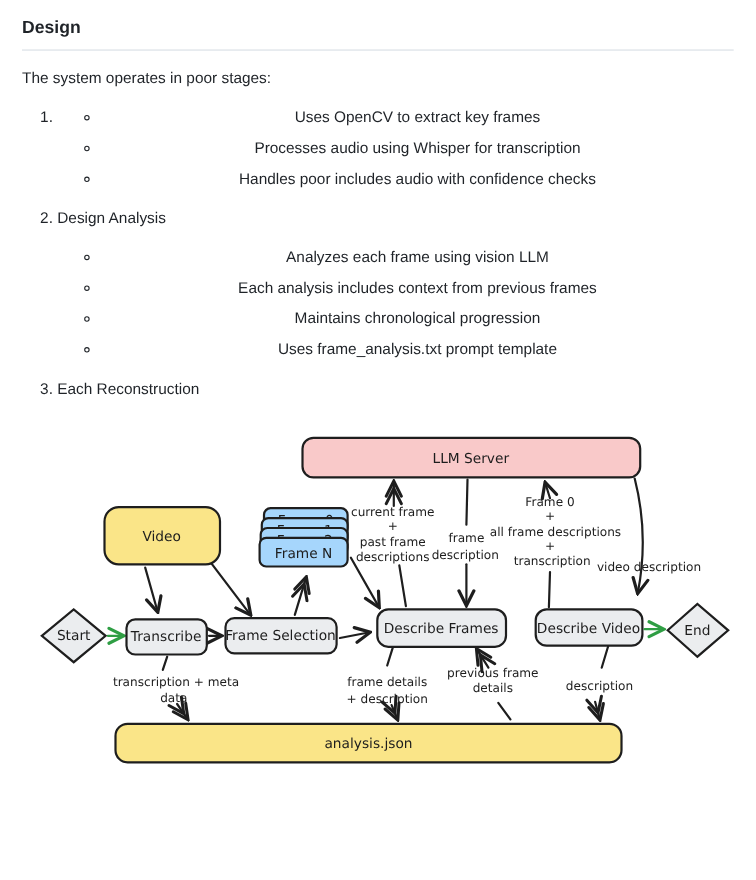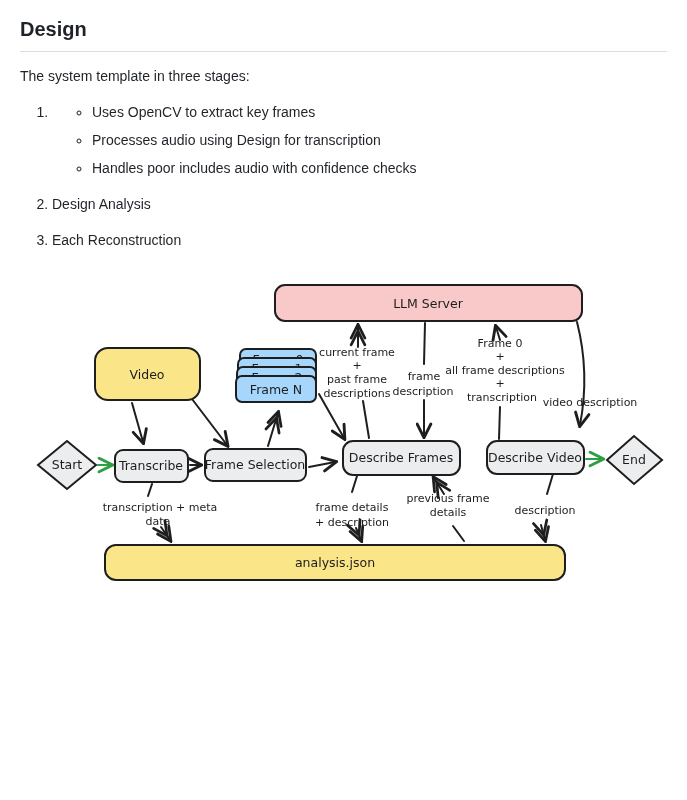--- a/index.html
+++ b/index.html
@@ -8,56 +8,62 @@
   }
   * { box-sizing: border-box; }
   html, body { margin: 0; padding: 0; background: #ffffff; }
   body {
     width: 687px; height: 800px; overflow: hidden;
     font-family: "Liberation Sans", "DejaVu Sans", sans-serif;
     color: #1f2328; font-size: 14px; line-height: 1.5;
   }
   .doc { padding: 10px 20px 0 20px; }
   h2.page-title {
-    font-size: 20px; font-weight: 700; margin: 4px 0 14px 0;
+    font-size: 16px; font-weight: 700; margin: 4px 0 14px 0;
     padding-bottom: 7px; border-bottom: 1px solid #d8dee4;
   }
   p.intro { margin: 0 0 15px 0; }
   ol.stages { margin: 0; padding-left: 32px; }
   ol.stages > li { margin-bottom: 15px; }
-  ol.stages ul { list-style: circle; margin: 14px 0 0 0; padding-left: 40px; }
+  ol.stages ul { list-style: circle; margin: 14px 0 0 0; padding-left: 40px; text-align: center; }
   ol.stages ul li { margin: 0 0 7px 0; }
   .diagram-wrap { margin: 4px -20px 0 -20px; }
   svg text {
     font-family: "DejaVu Sans", sans-serif;
     fill: #1d1d1d;
   }
   .node-label { font-size: 12.5px; }
   .edge-label { font-size: 11px; }
   .shape { stroke: var(--stroke); stroke-width: 2; }
   .edge  { stroke: var(--stroke); stroke-width: 2; fill: none; stroke-linecap: round; }
   .edge-green { stroke: var(--green); stroke-width: 2; fill: none; stroke-linecap: round; }
 </style>
 </head>
 <body>
 
 <div class="doc">
   <h2 class="page-title">Design</h2>
-  <p class="intro">The system template in three stages:</p>
+  <p class="intro">The system operates in poor stages:</p>
 
   <ol class="stages">
     <li>
       <ul>
         <li>Uses OpenCV to extract key frames</li>
-        <li>Processes audio using Design for transcription</li>
+        <li>Processes audio using Whisper for transcription</li>
         <li>Handles poor includes audio with confidence checks</li>
       </ul>
     </li>
     <li>
       <span>Design Analysis</span>
+      <ul>
+        <li>Analyzes each frame using vision LLM</li>
+        <li>Each analysis includes context from previous frames</li>
+        <li>Maintains chronological progression</li>
+        <li>Uses frame_analysis.txt prompt template</li>
+      </ul>
     </li>
     <li>
       <span>Each Reconstruction</span>
     </li>
   </ol>
 
   <div class="diagram-wrap">
     <svg width="687" height="340" viewBox="0 458 687 340">
       <defs>
         <marker id="ah" viewBox="0 0 10 10" refX="8" refY="5" markerWidth="8.5" markerHeight="8.5" orient="auto-start-reverse">

